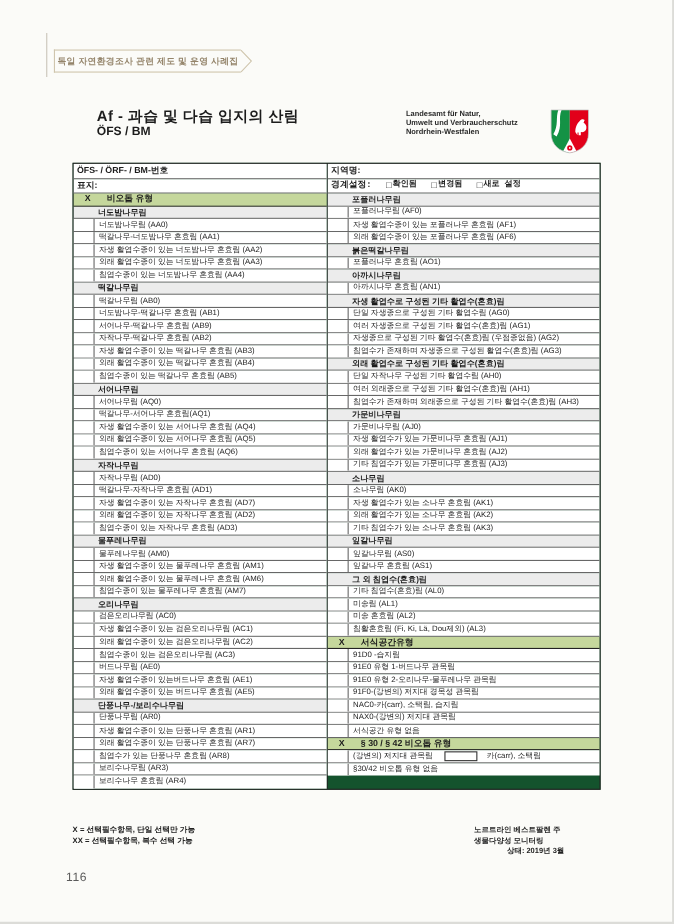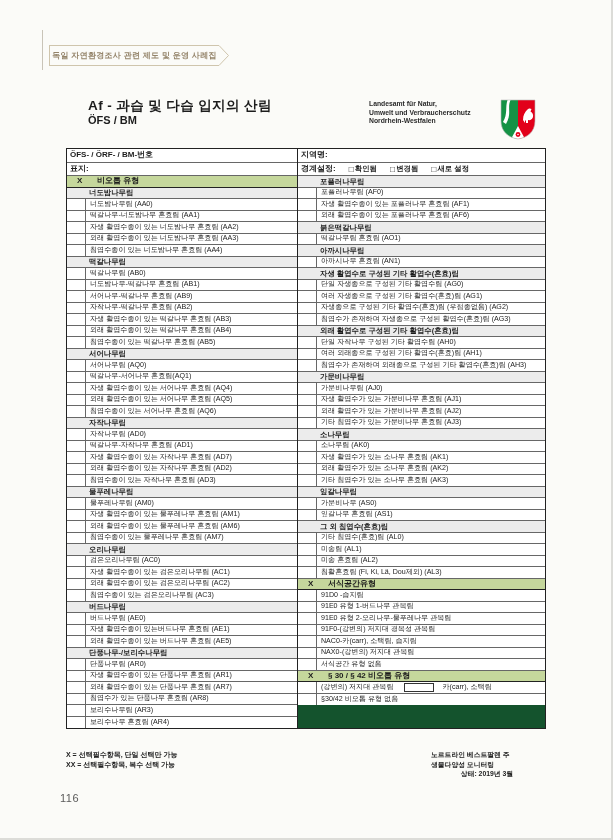--- a/index.html
+++ b/index.html
@@ -19,21 +19,21 @@
   .logo{position:absolute;left:500px;top:99px;}
   
   .formtable{position:absolute;left:66px;top:148px;width:480px;box-sizing:border-box;
              border:1.5px solid #222;display:grid;grid-template-columns:231px 247px;background:#14532d;}
   .col{display:flex;flex-direction:column;min-width:0;}
   .col-left{border-right:1.2px solid #222;}
   .row{box-sizing:border-box;height:11.5px;border-bottom:0.8px solid #676767;display:flex;
        align-items:center;font-size:7.1px;line-height:1;white-space:nowrap;overflow:hidden;background:#fff;}
   .col .row:last-child{border-bottom:none;}
   .r-field{height:13.5px;font-size:8px;font-weight:bold;padding-left:3px;}
-  .r-boundary{height:13.5px;font-size:7.4px;padding-left:3px;}
+  .r-boundary{height:13.5px;font-size:7.4px;padding-left:3px;font-family:Liberation Mono, monospace;}
   .r-boundary .lab{font-weight:bold;font-size:8px;}
   .r-green{background:#c5d79c;font-weight:bold;font-size:8px;border-bottom:0.9px solid #222;}
   .r-green .xmark{margin-left:10px;width:20px;flex:none;}
   .r-head{background:#ececec;font-weight:bold;font-size:7.4px;}
   .r-head .lab{padding-left:22px;}
   .cb{box-sizing:border-box;width:19px;height:100%;border-right:0.8px solid #676767;background:#fff;flex:none;}
   .r-item .lab,.r-split .lab{padding-left:4px;}
   .inlinebox{box-sizing:border-box;width:30px;height:8.5px;border:0.9px solid #333;margin:0 5px 0 10px;background:#fff;flex:none;}
   .bopt{display:inline-flex;align-items:center;font-weight:bold;margin-left:13px;}
   .bopt:first-of-type{margin-left:30px;}
@@ -227,23 +227,20 @@
           <span class="lab">자생 활엽수종이 있는 검은오리나무림 (AC1)</span>
         </div>
         <div class="row r-item">
           <span class="cb"></span>
           <span class="lab">외래 활엽수종이 있는 검은오리나무림 (AC2)</span>
         </div>
         <div class="row r-item">
           <span class="cb"></span>
           <span class="lab">침엽수종이 있는 검은오리나무림 (AC3)</span>
         </div>
-        <div class="row r-head">
-          <span class="lab">버드나무림</span>
-        </div>
         <div class="row r-item">
           <span class="cb"></span>
           <span class="lab">버드나무림 (AE0)</span>
         </div>
         <div class="row r-item">
           <span class="cb"></span>
           <span class="lab">자생 활엽수종이 있는버드나무 혼효림 (AE1)</span>
         </div>
         <div class="row r-item">
           <span class="cb"></span>
@@ -309,21 +306,21 @@
         </div>
         <div class="row r-item">
           <span class="cb"></span>
           <span class="lab">외래 활엽수종이 있는 포플러나무 혼효림 (AF6)</span>
         </div>
         <div class="row r-head">
           <span class="lab">붉은떡갈나무림</span>
         </div>
         <div class="row r-item">
           <span class="cb"></span>
-          <span class="lab">떡갈나무림 혼효림 (AO1)</span>
+          <span class="lab">포플러나무 혼효림 (AO1)</span>
         </div>
         <div class="row r-head">
           <span class="lab">아까시나무림</span>
         </div>
         <div class="row r-item">
           <span class="cb"></span>
           <span class="lab">아까시나무 혼효림 (AN1)</span>
         </div>
         <div class="row r-head">
           <span class="lab">자생 활엽수로 구성된 기타 활엽수(혼효)림</span>
@@ -395,21 +392,21 @@
         </div>
         <div class="row r-item">
           <span class="cb"></span>
           <span class="lab">기타 침엽수가 있는 소나무 혼효림 (AK3)</span>
         </div>
         <div class="row r-head">
           <span class="lab">잎갈나무림</span>
         </div>
         <div class="row r-item">
           <span class="cb"></span>
-          <span class="lab">가문비나무 (AS0)</span>
+          <span class="lab">잎갈나무림 (AS0)</span>
         </div>
         <div class="row r-item">
           <span class="cb"></span>
           <span class="lab">잎갈나무 혼효림 (AS1)</span>
         </div>
         <div class="row r-head">
           <span class="lab">그 외 침엽수(혼효)림</span>
         </div>
         <div class="row r-item">
           <span class="cb"></span>

